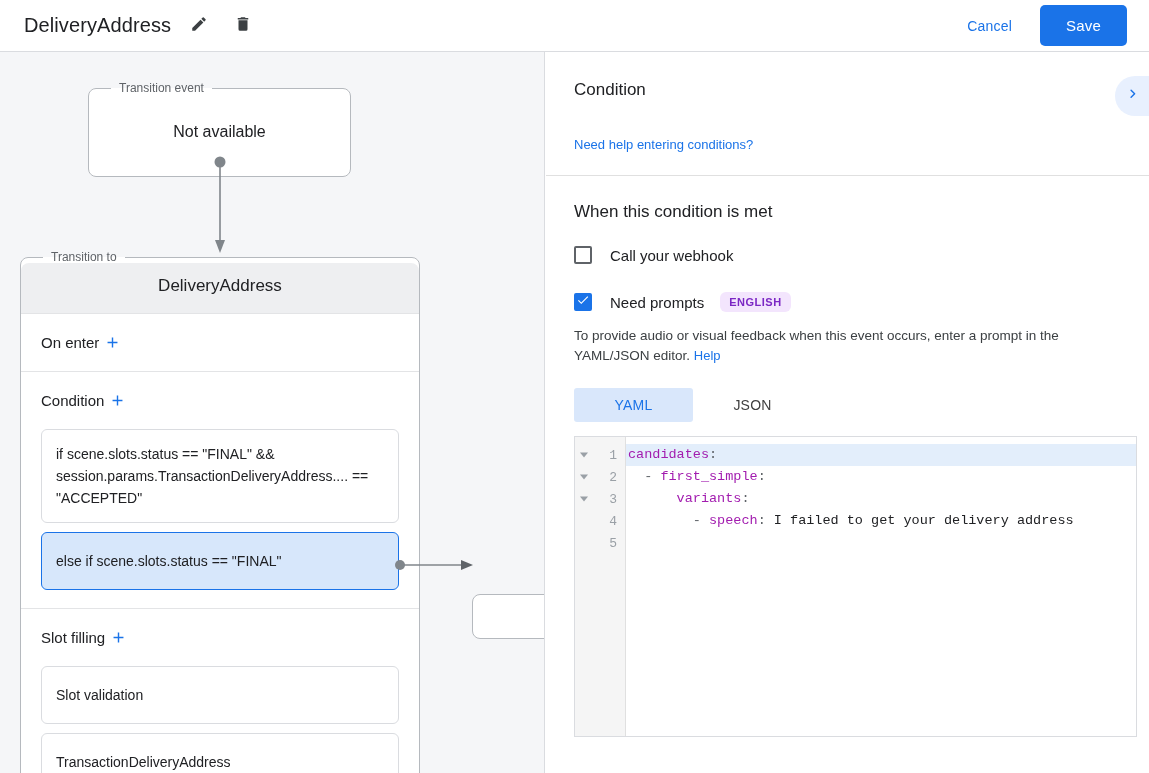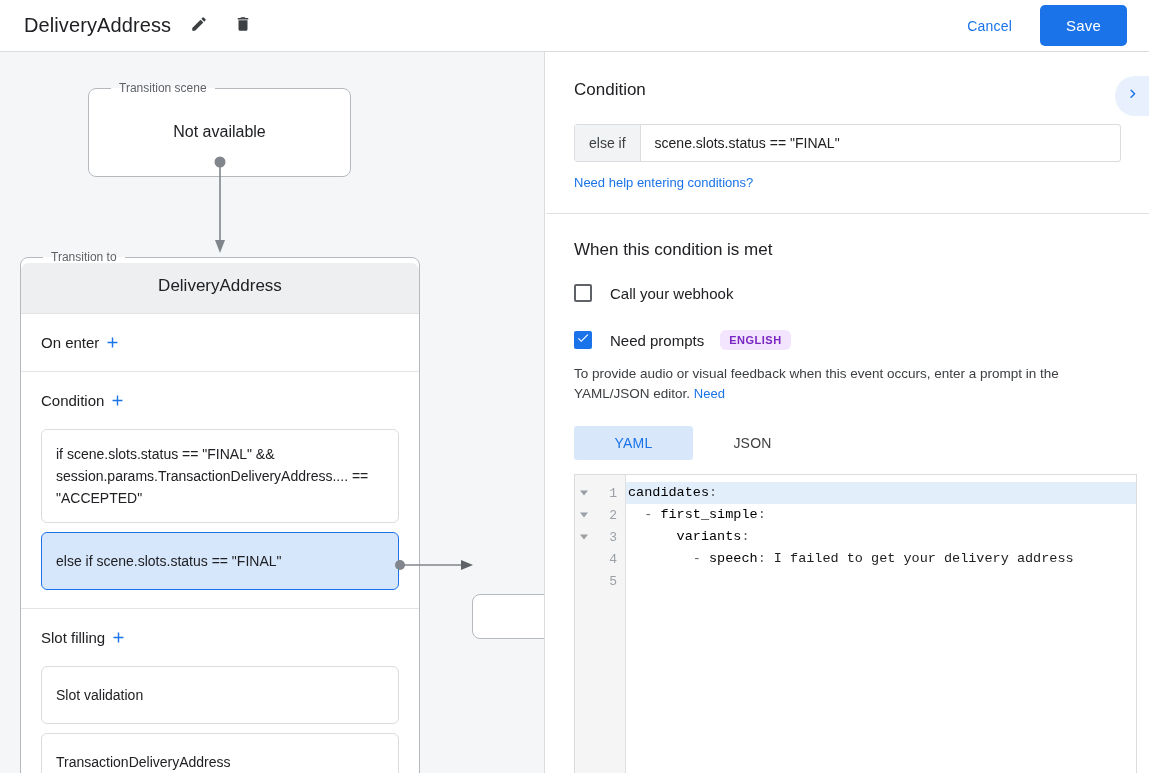--- a/index.html
+++ b/index.html
@@ -225,21 +225,21 @@
     width: 0; height: 0;
     border-left: 4.5px solid transparent; border-right: 4.5px solid transparent;
     border-top: 5px solid #9aa0a6;
   }
   .code {
     flex: 1 1 auto; padding-top: 7px; overflow: hidden;
     white-space: pre; font-size: 13.5px;
   }
   .code-line { height: 22px; line-height: 22px; padding-left: 2px; }
   .code-line.hl { background: #e3eefb; }
-  .tk-key { color: #000000; }
+  .tk-key { color: #a21caf; }
   .tk-punct { color: #5f6368; }
   .tk-dash { color: #5f6368; }
   .tk-plain { color: #202124; }
 </style>
 </head>
 <body>
 
 <div id="app">
 
   <div class="header">
@@ -263,21 +263,21 @@
 
     <div class="header-spacer"></div>
 
     <button class="btn-cancel">Cancel</button>
     <button class="btn-save">Save</button>
   </div>
 
   <div class="canvas">
 
     <fieldset class="node-fieldset" id="node-transition-from">
-      <legend>Transition scene</legend>
+      <legend>Transition event</legend>
       <div class="node-body">Not available</div>
     </fieldset>
 
     <svg class="conn" style="left:205px; top:100px; width:32px; height:110px;" viewBox="0 0 32 110">
       <circle cx="15" cy="10" r="5.5" fill="#80868b"></circle>
       <line x1="15" y1="10" x2="15" y2="90" stroke="#80868b" stroke-width="1.6"></line>
       <path d="M15 101 L10 88 L20 88 Z" fill="#80868b"></path>
     </svg>
 
     <fieldset class="node-fieldset" id="node-transition-to">
@@ -349,24 +349,20 @@
     <div class="collapse-pill">
       <span>
         <svg width="17" height="17" viewBox="0 0 24 24" fill="#1a73e8">
             <path d="M9.29 6.71 13.58 11l-4.29 4.29a1 1 0 1 0 1.42 1.42l5-5a1 1 0 0 0 0-1.42l-5-5a1 1 0 0 0-1.42 1.42z"></path>
           </svg>
       </span>
     </div>
 
     <div class="panel-block top">
       <h2 class="panel-h">Condition</h2>
-      <div class="cond-row">
-        <div class="cond-prefix">else if</div>
-        <input class="cond-input" type="text" value="scene.slots.status == &quot;FINAL&quot;" style="">
-      </div>
       <a class="link">Need help entering conditions?</a>
     </div>
 
     <div class="panel-block mid">
       <h2 class="panel-h">When this condition is met</h2>
 
       <div class="check-row" style="margin-bottom:28px;">
         <span class="cbox"></span>
         <span class="check-label">Call your webhook</span>
       </div>
@@ -378,21 +374,21 @@
                 <path d="M9 16.17 4.83 12l-1.42 1.41L9 19 21 7l-1.41-1.41z"></path>
               </svg>
           </span>
         </span>
         <span class="check-label">Need prompts</span>
         <span class="badge">ENGLISH</span>
       </div>
 
       <div class="helper">
         <span>To provide audio or visual feedback when this event occurs, enter a prompt in the YAML/JSON editor.</span>
-        <a class="link" style="margin-top:0;">Need</a>
+        <a class="link" style="margin-top:0;">Help</a>
       </div>
 
       <div class="tabs">
         <div class="tab active">YAML</div>
         <div class="tab">JSON</div>
       </div>
 
       <div class="editor">
         <div class="gutter" id="editor-gutter">
             <div class="gutter-line">1<span class="fold"></span></div>

